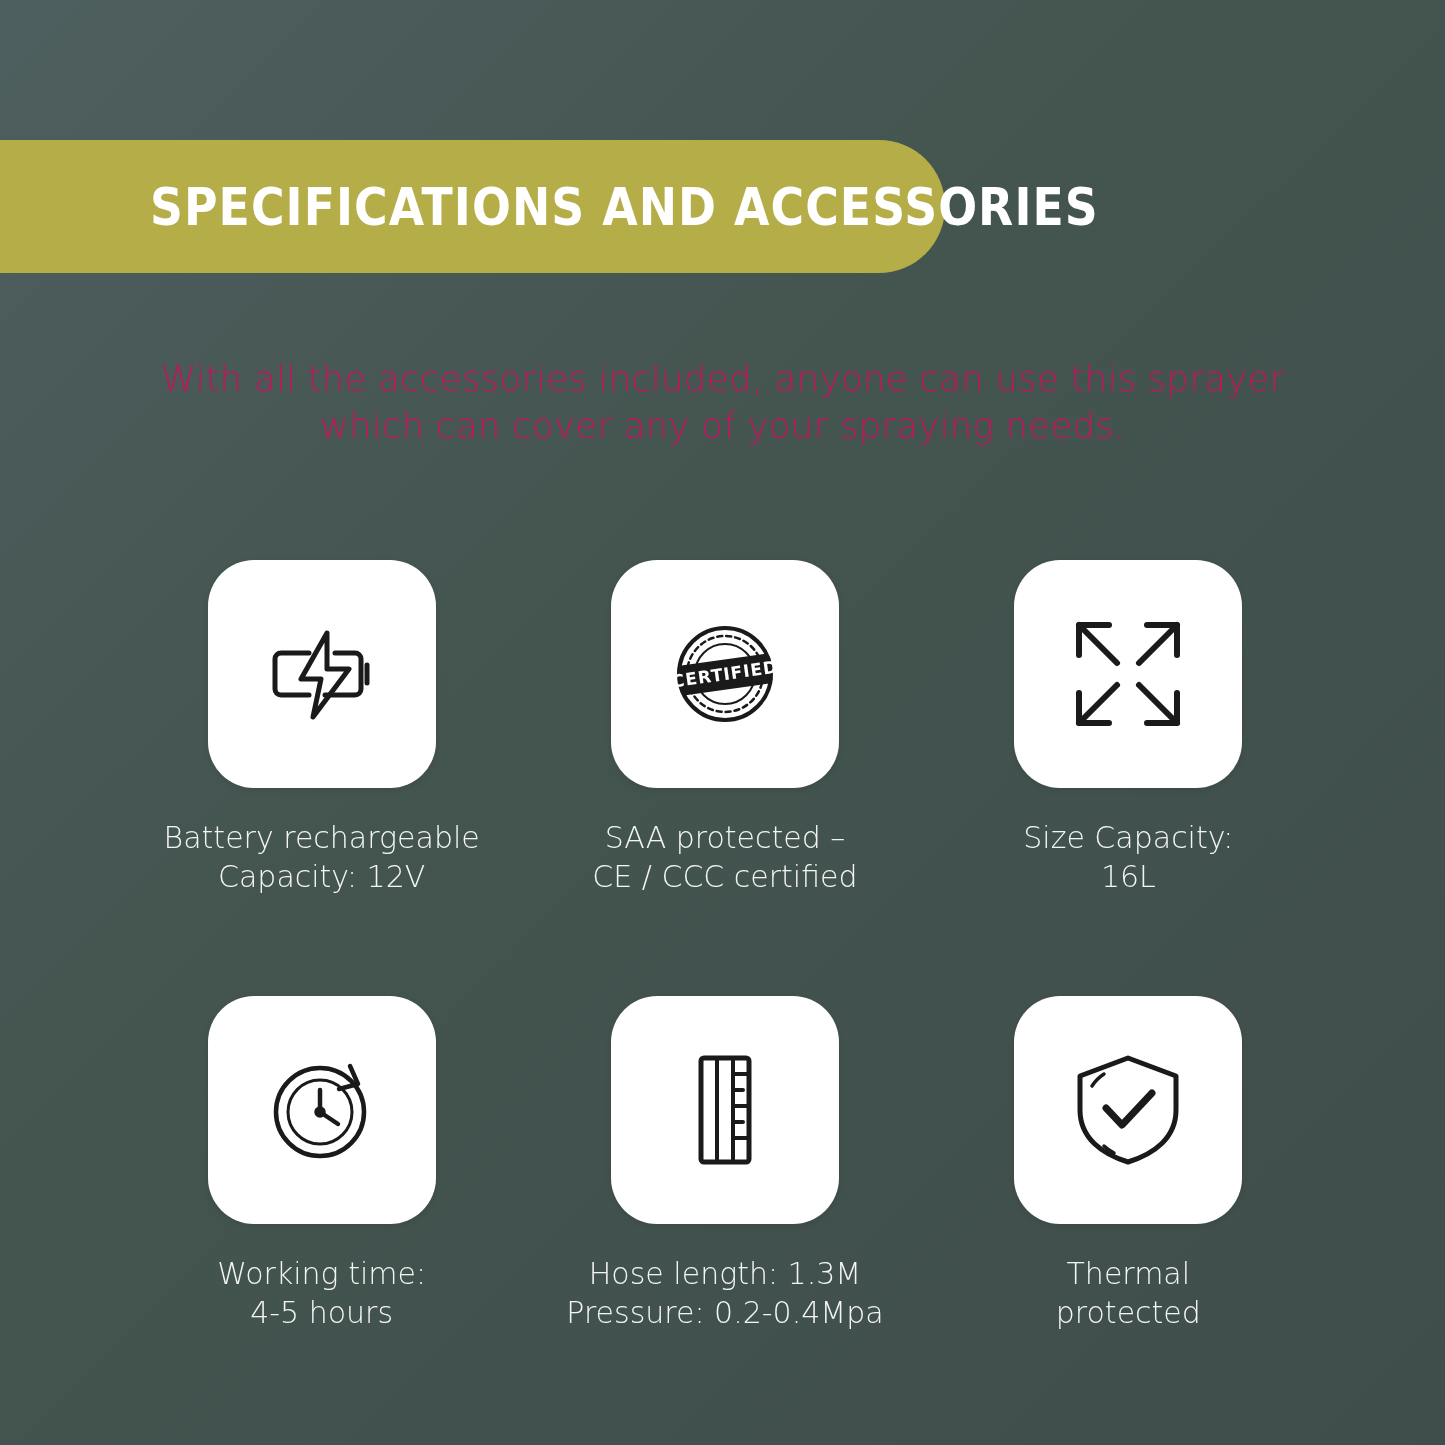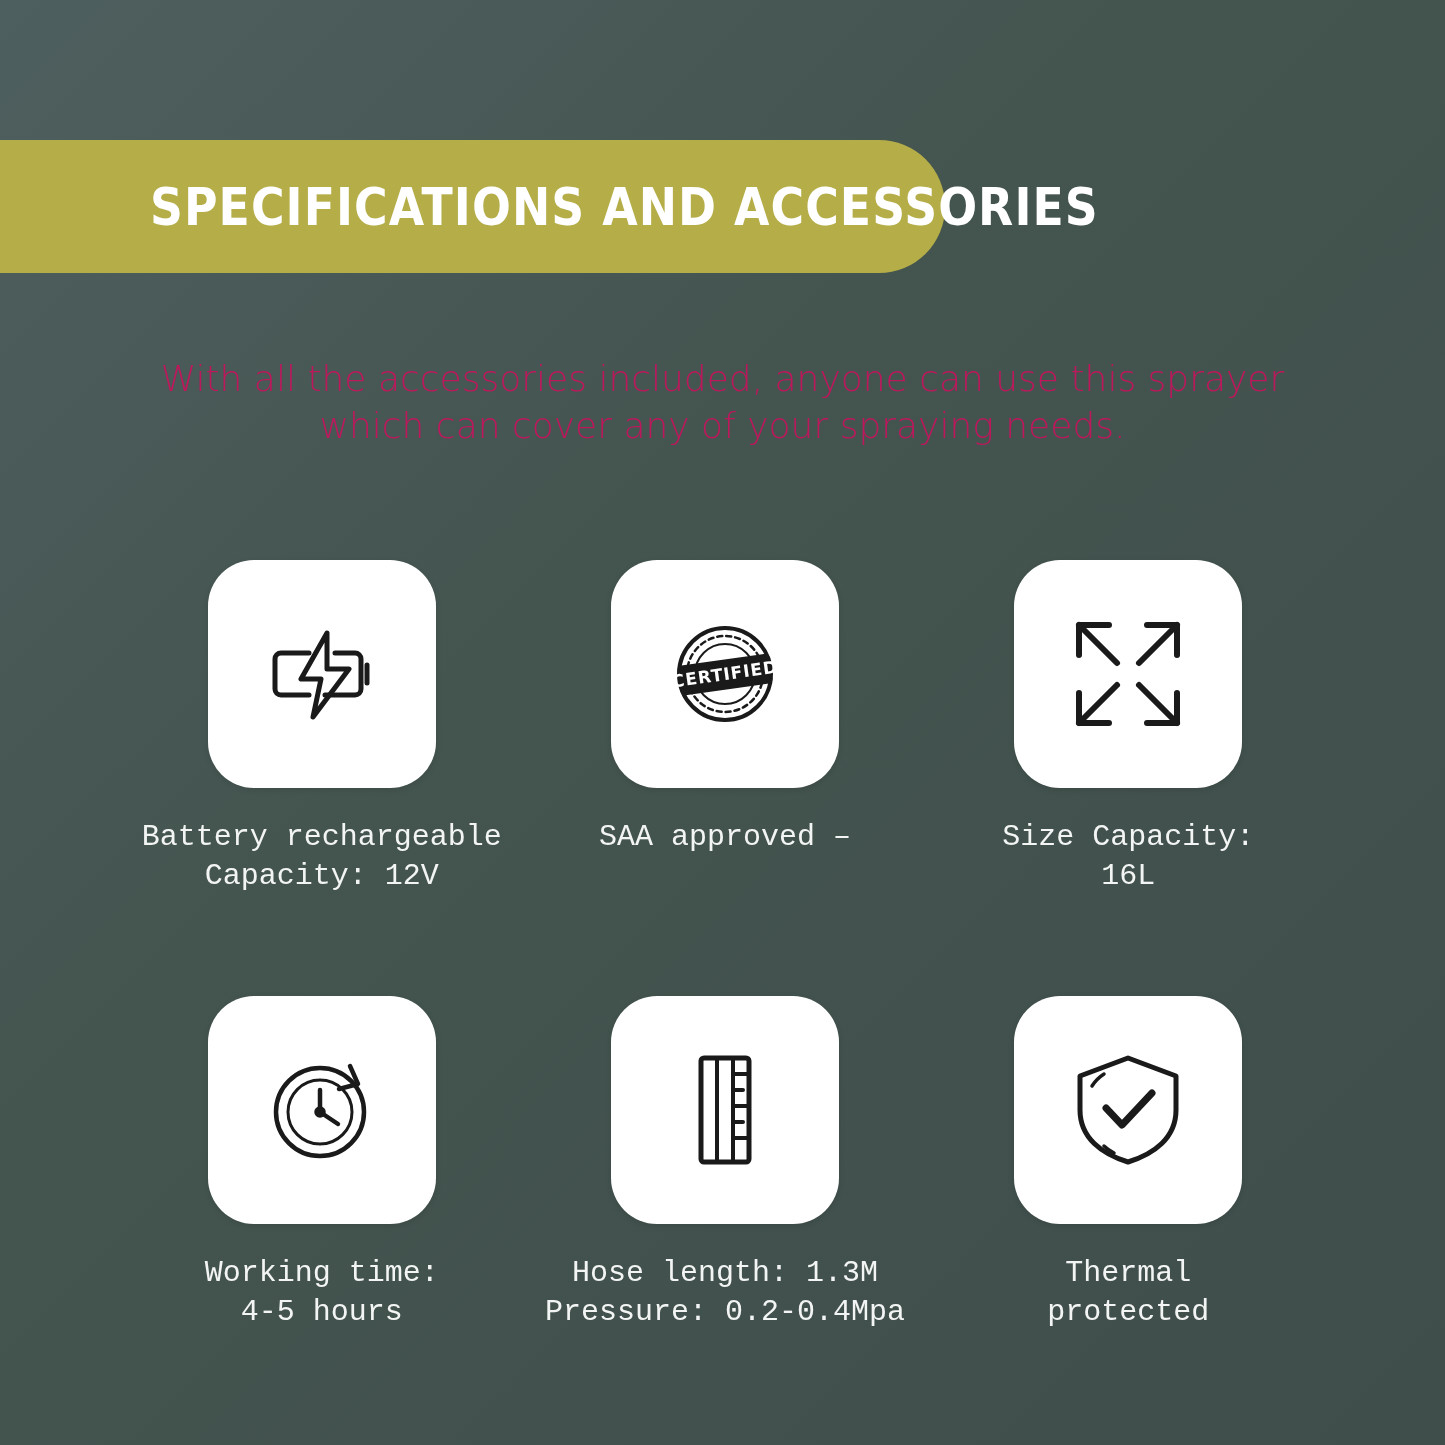--- a/index.html
+++ b/index.html
@@ -91,21 +91,20 @@
     display: block;
   }
   .caption {
     margin-top: 30px;
     color: #f3f5f4;
     font-size: 30px;
     line-height: 39px;
     font-weight: 300;
     text-align: center;
     white-space: nowrap;
-    font-family: Liberation Mono, monospace;
   }
   .caption span { display: block; }
 </style>
 </head>
 <body>
 
 <div class="page">
 
   <div class="banner">
     <div class="banner-title">SPECIFICATIONS AND ACCESSORIES</div>
@@ -142,21 +141,22 @@
             <circle cx="65" cy="65" r="38" stroke-width="2.5" stroke-dasharray="5 4"></circle>
             <circle cx="65" cy="65" r="30" stroke-width="2"></circle>
             <g transform="rotate(-8 65 65)">
               <rect x="20" y="52" width="90" height="27" rx="3" fill="#1a1a1a" stroke="#1a1a1a" stroke-width="3"></rect>
               <text x="65" y="71" font-family="'DejaVu Sans','Liberation Sans',sans-serif" font-size="17" font-weight="bold" fill="#ffffff" stroke="none" text-anchor="middle" letter-spacing="1">CERTIFIED</text>
             </g>
           </svg>
         </span>
       </div>
       <div class="caption">
-        <span>SAA approved –</span>
+        <span>SAA protected –</span>
+        <span>CE / CCC certified</span>
       </div>
     </div>
 
     <div class="cell">
       <div class="icon-tile">
         <span>
           <svg width="126" height="126" viewBox="0 0 126 126" fill="none" stroke="#1a1a1a" stroke-width="6" stroke-linecap="round" stroke-linejoin="round">
             <path d="M14 44 V14 H44"></path>
             <path d="M14 14 L52 52"></path>
             <path d="M82 14 H112 V44"></path>

